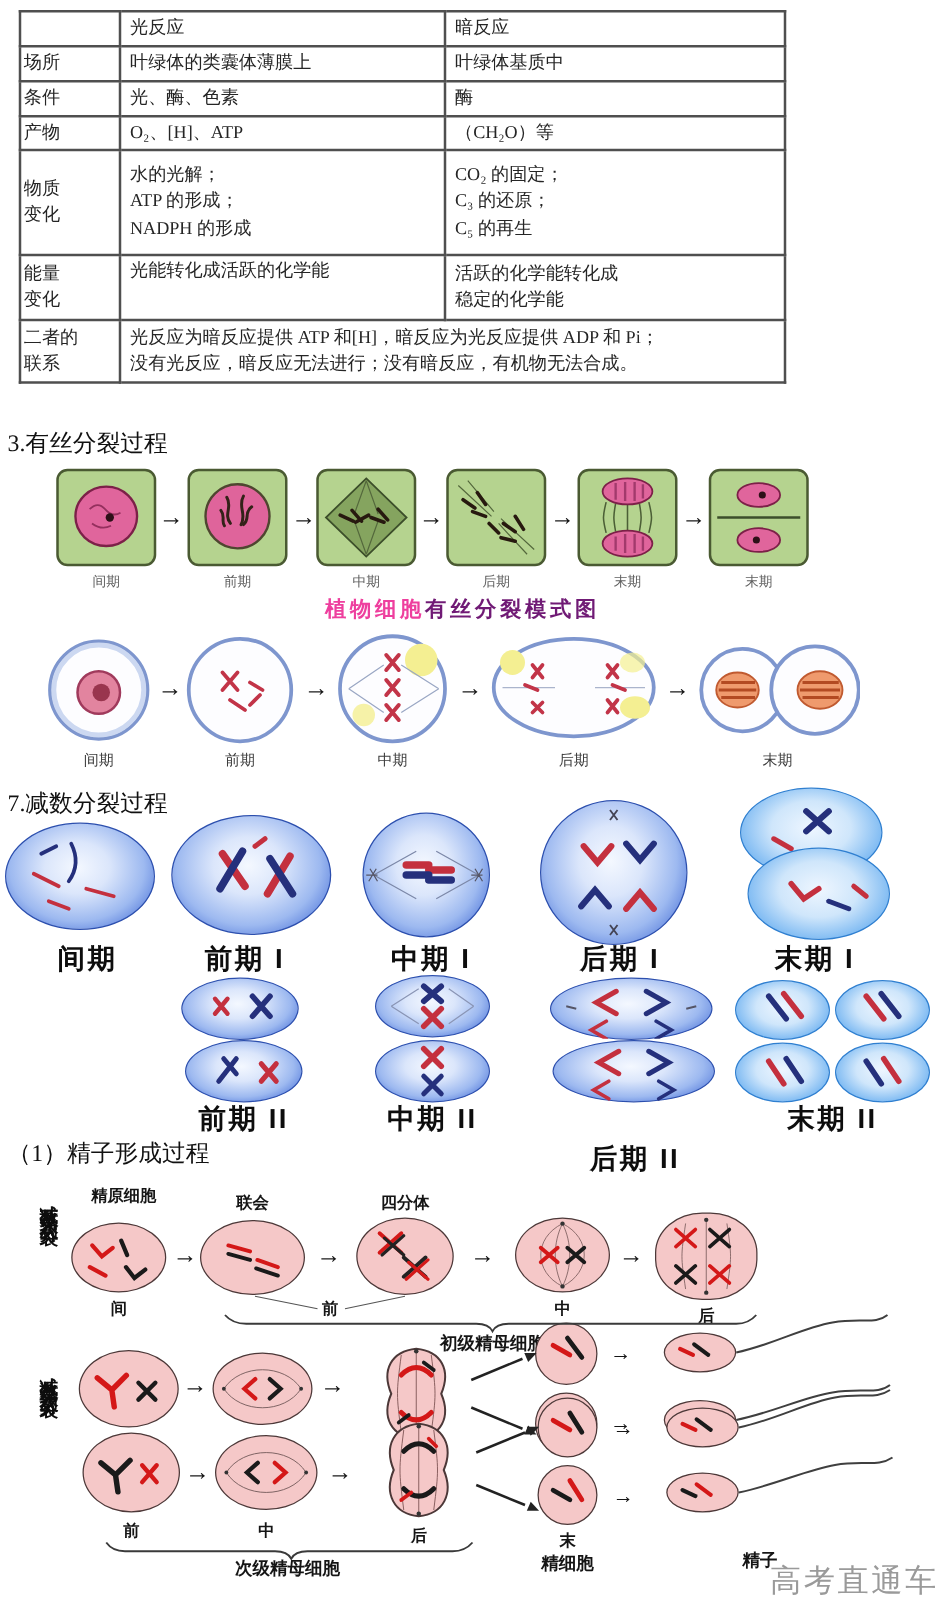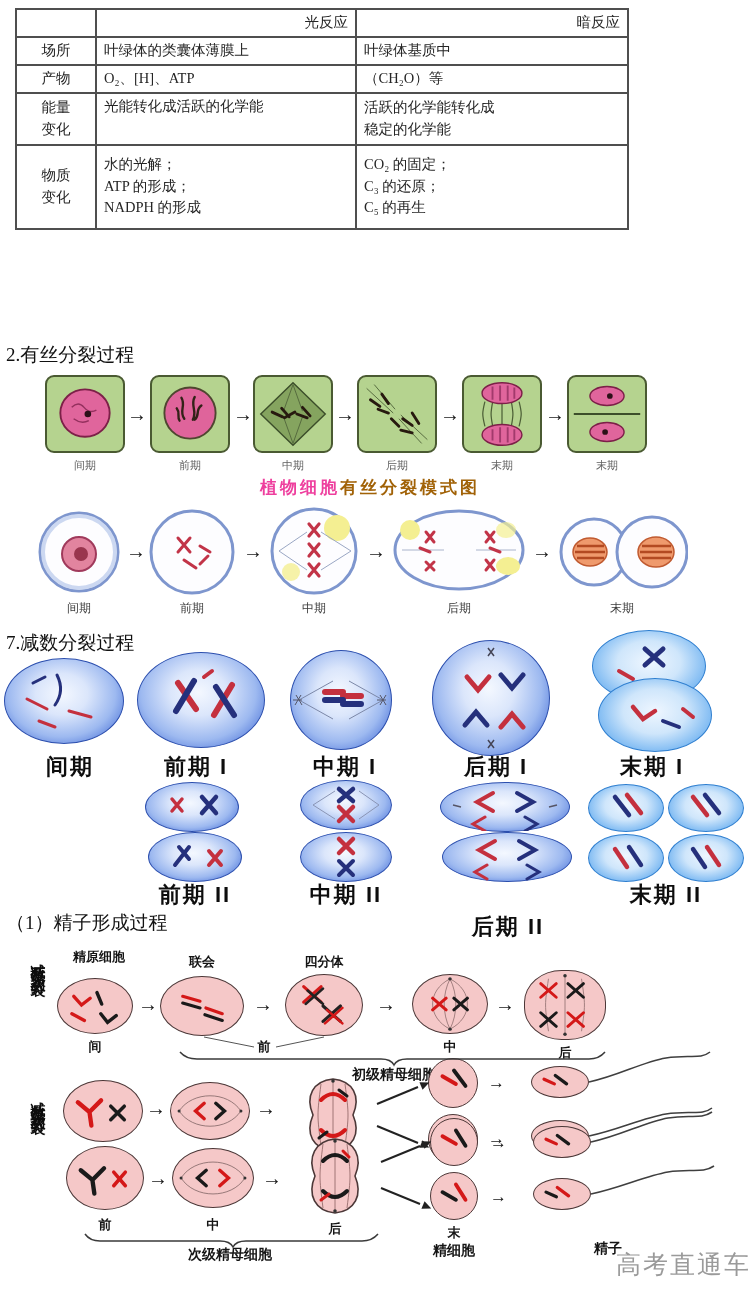--- a/index.html
+++ b/index.html
@@ -2,36 +2,36 @@
 <html><head>
 <meta charset="utf-8">
 <style>
   html,body{margin:0;padding:0;background:#fff}
   .page{position:relative;width:756px;height:1296px;background:#fff;overflow:hidden;
         font-family:"Liberation Sans","DejaVu Sans",sans-serif;color:#222}
   
   table.bio{position:absolute;left:15px;top:8px;border-collapse:collapse;table-layout:fixed;
             width:612px;font-size:14.5px;color:#252525;font-family:"Liberation Serif","DejaVu Serif",serif}
   .bio td{border:2px solid #4f4f4f;padding:2px 7px;vertical-align:middle;line-height:1.5}
-  .bio td.lab{text-align:center;white-space:pre-line;padding:2px 2px}
-  .bio td.hd{text-align:right}
+  .bio td.lab{text-align:left;white-space:pre-line;padding:2px 2px}
+  .bio td.hd{text-align:left}
   .bio .ml{white-space:pre-line}
   
   .lb{position:absolute;transform:translateX(-50%);white-space:nowrap;color:#3a3a3a}
   .s11{font-size:11px;color:#5f5f5f}
   .s12{font-size:12px;color:#3c3c3c}
   .big{font-size:22px;font-weight:bold;color:#0d0d0d;letter-spacing:2px}
   .st{font-size:13px;font-weight:bold;color:#151515}
   .st2{font-size:14px;font-weight:bold;color:#151515}
   .h{position:absolute;font-size:19px;color:#111;font-family:"Liberation Serif","DejaVu Serif",serif}
   .cap{position:absolute;transform:translateX(-50%);font-size:17px;font-weight:bold;
        letter-spacing:3px;white-space:nowrap}
   .cap .hl1{color:#ee3f9e}
   .cap .hl2{color:#d93434}
-  .cap .rest{color:#a16207}
+  .cap .rest{color:#701a75}
   .ar{position:absolute;font-size:20px;font-weight:bold;color:#151515;line-height:1}
   .ar2{font-size:17px}
   .vlab{position:absolute;writing-mode:vertical-rl;text-orientation:upright;font-weight:bold;
         font-size:15px;letter-spacing:3px;color:#0d0d0d}
   .wm{position:absolute;font-size:25px;color:#9a9a9a;letter-spacing:2px}
   
   .cb{position:absolute}
   .cb svg{position:absolute;left:0;top:0;width:100%;height:100%;display:block}
   .gc{background:#b5d38f;border:2px solid #4a5a32;border-radius:9px;box-sizing:border-box}
   .mc{border-radius:50%;border:1px solid #2c4fae;
@@ -57,45 +57,56 @@
       <td class="hd"></td>
       <td class="hd">光反应</td>
       <td class="hd">暗反应</td>
     </tr>
     <tr style="height:27px">
       <td class="lab">场所</td>
       <td>叶绿体的类囊体薄膜上</td>
       <td>叶绿体基质中</td>
     </tr>
     <tr style="height:27px">
+      <td class="lab">条件</td>
+      <td>光、酶、色素</td>
+      <td>酶</td>
+    </tr>
+    <tr style="height:27px">
       <td class="lab">产物</td>
       <td>O₂、[H]、ATP</td>
       <td>（CH₂O）等</td>
-    </tr>
-    <tr style="height:52px">
-      <td class="lab">能量
-变化</td>
-      <td class="ml" style="vertical-align:top">光能转化成活跃的化学能</td>
-      <td class="ml">活跃的化学能转化成
-稳定的化学能</td>
     </tr>
     <tr style="height:84px">
       <td class="lab">物质
 变化</td>
       <td class="ml">水的光解；
 ATP 的形成；
 NADPH 的形成</td>
       <td class="ml">CO₂ 的固定；
 C₃ 的还原；
 C₅ 的再生</td>
     </tr>
+    <tr style="height:52px">
+      <td class="lab">能量
+变化</td>
+      <td class="ml" style="vertical-align:top">光能转化成活跃的化学能</td>
+      <td class="ml">活跃的化学能转化成
+稳定的化学能</td>
+    </tr>
+    <tr style="height:50px">
+      <td class="lab">二者的
+联系</td>
+      <td class="ml" colspan="2">光反应为暗反应提供 ATP 和[H]，暗反应为光反应提供 ADP 和 Pi；
+没有光反应，暗反应无法进行；没有暗反应，有机物无法合成。</td>
+    </tr>
   </tbody>
     </table>
 
-  <div class="h" style="left:6px;top:342px">2.有丝分裂过程</div>
+  <div class="h" style="left:6px;top:342px">3.有丝分裂过程</div>
 
   <div class="cb gc" style="left:45px;top:375px;width:80px;height:78px">
     <svg viewBox="0 0 80 78">
         <ellipse cx="40" cy="38" rx="26" ry="25" fill="#e0659c" stroke="#7c2048" stroke-width="2"></ellipse>
         <path d="M26,32 q7,-7 13,0 t13,3 M28,44 q8,6 16,2" stroke="#94305e" fill="none" stroke-width="1.5"></path>
         <circle cx="43" cy="39" r="3.5" fill="#2d1018"></circle>
       </svg>
   </div>
   <div class="cb gc" style="left:150px;top:375px;width:80px;height:78px">
     <svg viewBox="0 0 80 78">

